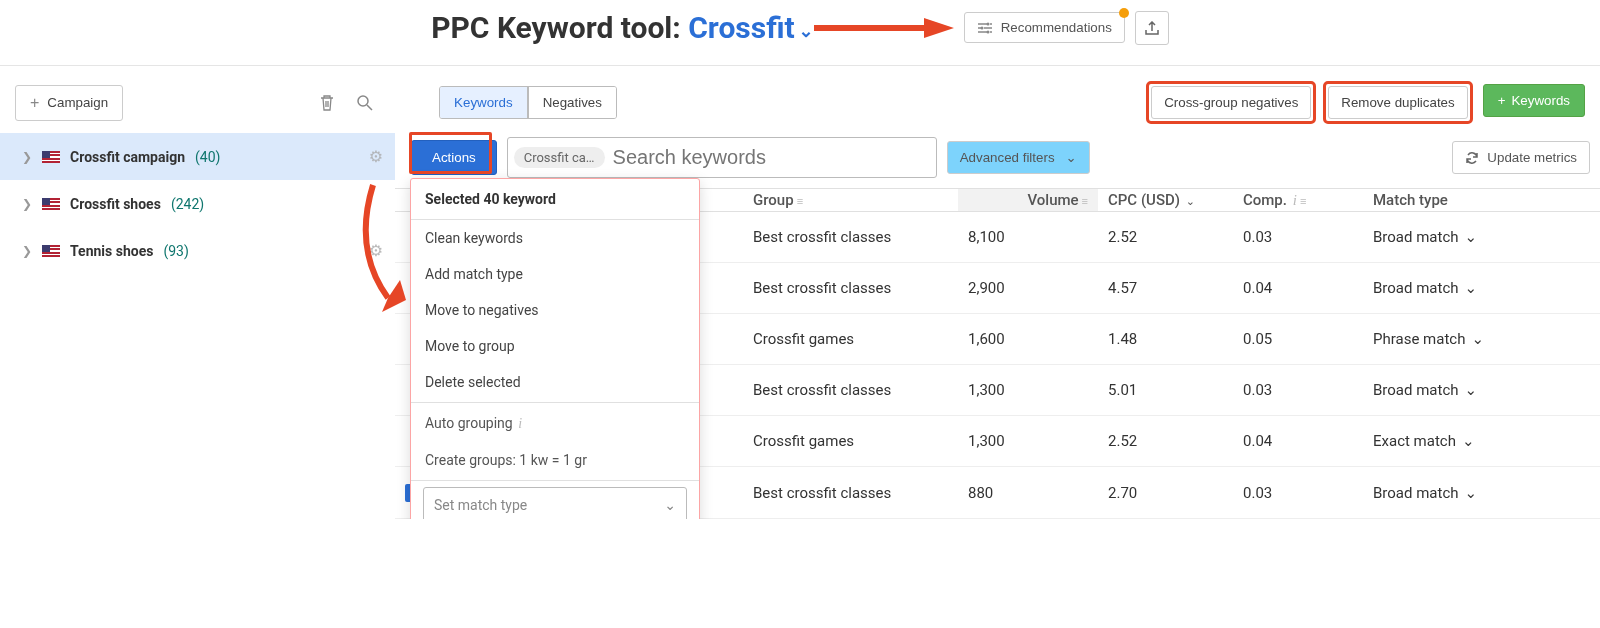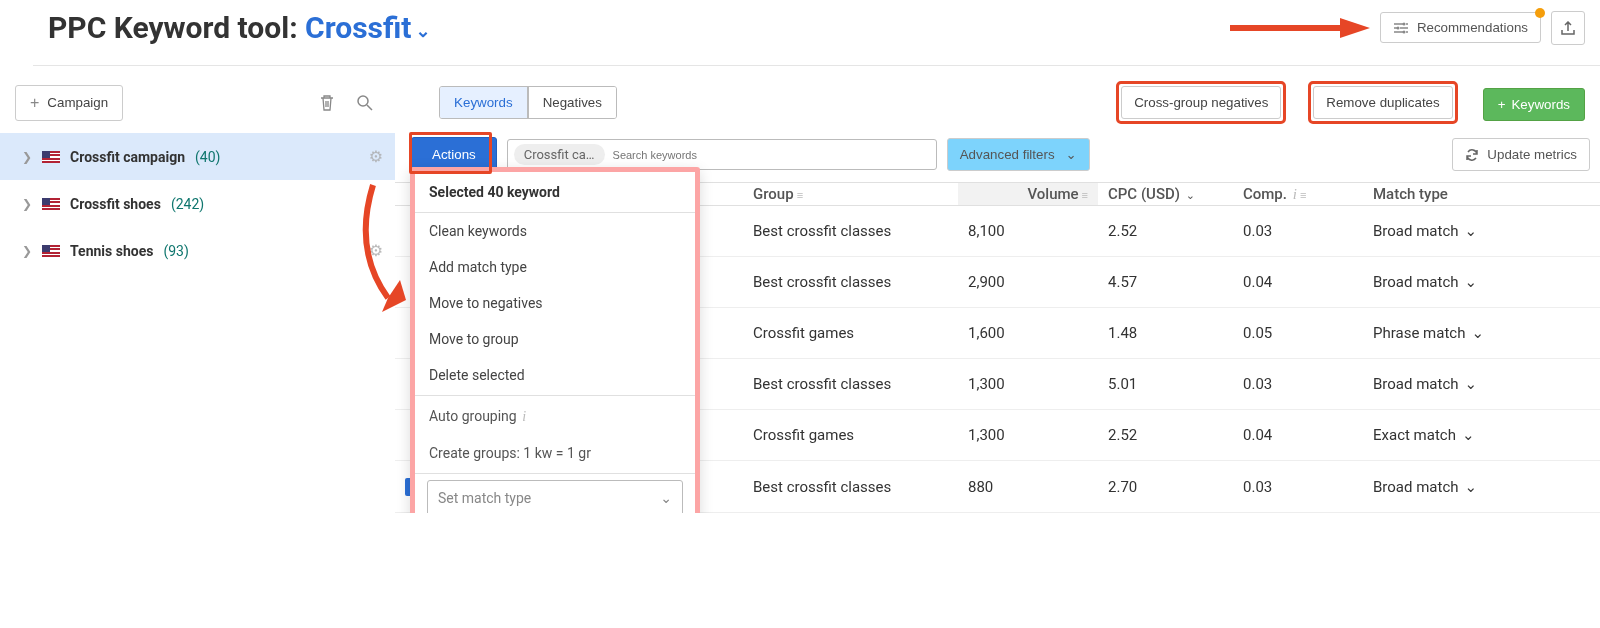--- a/index.html
+++ b/index.html
@@ -1,39 +1,39 @@
 <!DOCTYPE html>
 <html><head>
 <meta charset="utf-8">
 <style>
   * { box-sizing: border-box; margin: 0; padding: 0; }
   body { font-family: -apple-system, BlinkMacSystemFont, "Segoe UI", Roboto, sans-serif; font-size: 14px; color: #333; background: #fff; width: 1600px; }
   
   
-  .header { padding: 10px 15px 20px; display: flex; justify-content: space-between; align-items: center; border-bottom: 1px solid #e5e5e5; margin-left: 33px; }
+  .header { padding: 10px 15px 20px; display: flex; justify-content: center; align-items: center; border-bottom: 1px solid #e5e5e5; }
   .title { font-size: 30px; font-weight: 700; color: #333; }
   .title-project { color: #2b6fd6; font-weight: 700; }
   .title-caret { color: #2b6fd6; font-size: 18px; margin-left: 4px; vertical-align: middle; }
   .header-actions { display: flex; align-items: center; gap: 10px; }
   .btn-rec { border: 1px solid #ccc; background: #fff; padding: 7px 12px; border-radius: 3px; display: inline-flex; align-items: center; gap: 8px; color: #555; position: relative; cursor: pointer; }
   .btn-rec .notif-dot { position: absolute; top: -5px; right: -5px; width: 10px; height: 10px; border-radius: 50%; background: #f59e0b; }
   .btn-export { border: 1px solid #ccc; background: #fff; width: 34px; height: 34px; border-radius: 3px; display: inline-flex; align-items: center; justify-content: center; cursor: pointer; }
   .arrow-right { fill: #e64626; }
   
   
   .toolbar { padding: 18px 15px 12px; display: flex; align-items: center; gap: 10px; }
   .btn-campaign { border: 1px solid #ccc; background: #fff; padding: 8px 14px; border-radius: 3px; display: inline-flex; align-items: center; gap: 8px; cursor: pointer; color: #444; }
   .plus { font-size: 16px; color: #888; }
   .toolbar-spacer1 { flex: 0 0 170px; }
   .icon-btn { background: none; border: none; cursor: pointer; color: #888; padding: 6px; display: inline-flex; }
   .seg-group { display: inline-flex; border: 1px solid #bbb; border-radius: 3px; overflow: hidden; margin-left: 50px; }
   .seg-btn { padding: 8px 14px; background: #fff; border: none; cursor: pointer; color: #444; }
   .seg-btn.active { background: #e6f0ff; color: #2b6fd6; border-right: 1px solid #bbb; }
   .seg-btn + .seg-btn { border-left: 1px solid #bbb; }
-  .toolbar-right { margin-left: auto; display: flex; gap: 28px; align-items: flex-end; }
+  .toolbar-right { margin-left: auto; display: flex; gap: 13px; align-items: flex-start; }
   .btn-outline { border: 1px solid #ccc; background: #fff; padding: 8px 12px; border-radius: 3px; cursor: pointer; color: #444; }
   .btn-green { border: 1px solid #54a245; background: #5cb85c; color: #fff; padding: 8px 14px; border-radius: 3px; display: inline-flex; align-items: center; gap: 6px; cursor: pointer; font-weight:500; }
   .anno-box { outline: 3px solid #e64626; outline-offset: 0; border-radius: 2px; padding: 2px; }
   
   
   .main { display: flex; }
   .sidebar { width: 395px; flex-shrink: 0; }
   .camp-row { display: flex; align-items: center; padding: 14px 12px 14px 22px; gap: 10px; cursor: pointer; position: relative; }
   .camp-row.active { background: #dbe9fb; }
   .chev-r { color: #999; font-size: 12px; }
@@ -43,37 +43,37 @@
   .camp-count { color: #0f766e; }
   .gear { margin-left: auto; color: #aaa; opacity: 0.8; font-size: 16px; }
   
   .content { flex: 1; position: relative; }
   
   
   .filter-row { display: flex; align-items: center; gap: 10px; padding: 4px 10px 10px 16px; }
   .btn-actions { background: #2b6fd6; color: #fff; border: 1px solid #2360be; padding: 9px 20px; border-radius: 3px; cursor: pointer; font-weight:500; }
   .search-wrap { display: flex; align-items: center; border: 1px solid #bbb; border-radius: 3px; padding: 4px 6px; gap: 6px; width: 430px; }
   .tag-pill { background: #eee; border-radius: 12px; padding: 3px 10px; font-size: 13px; color: #666; white-space: nowrap; overflow: hidden; text-overflow: ellipsis; max-width: 95px; }
-  .search-input { border: none; outline: none; flex: 1; padding: 4px 2px; font-size: 11px; }
+  .search-input { border: none; outline: none; flex: 1; padding: 4px 2px; font-size: 20px; }
   .adv-filters { border: 1px solid #ccc; background: #7dd3fc; padding: 8px 12px; border-radius: 3px; display: inline-flex; align-items: center; gap: 11px; cursor: pointer; color: #555; }
   .btn-update { border: 1px solid #ccc; background: #fff; padding: 8px 12px; border-radius: 3px; display: inline-flex; align-items: center; gap: 8px; cursor: pointer; color: #555; margin-left:auto; }
   
   
   .tbl { width: 100%; border-collapse: collapse; }
   .tbl th { text-align: left; padding: 2px 10px; font-weight: 500; color: #555; border-bottom: 1px solid #e0e0e0; border-top: 1px solid #e0e0e0; font-size:15px; }
   .tbl th.vol { background: #f2f2f2; text-align: right; }
   .tbl td { padding: 16px 10px; border-bottom: 1px solid #eee; color: #333; font-size:15px; }
   .sort-icon { color: #bbb; font-size: 11px; margin-left: 3px; }
   .caret-down { color: #555; font-size: 11px; margin-left: 2px; }
   .info-i { font-style: italic; color: #bbb; margin-left:2px; font-family: serif; }
   .match-cell { display: inline-flex; align-items: center; gap: 6px; }
   .checkbox-checked { width:18px; height:18px; background:#2b6fd6; border-radius:2px; display:inline-flex; align-items:center; justify-content:center; color:#fff; font-size:12px; }
   
   
-  .dropdown { position: absolute; top: 34px; left: 15px; width: 290px; background: #fff; border: 5px solid #fca5a5; border-radius: 3px; box-shadow: 0 4px 14px rgba(0,0,0,0.15); z-index: 10; }
+  .dropdown { position: absolute; top: 45px; left: 15px; width: 290px; background: #fff; border: 1px solid #fca5a5; border-radius: 3px; box-shadow: 0 4px 14px rgba(0,0,0,0.15); z-index: 10; }
   .dd-header { padding: 12px 14px; font-weight: 700; border-bottom: 1px solid #e0e0e0; }
   .dd-item { padding: 10px 14px; cursor: pointer; color: #444; }
   .dd-sep { border-top: 1px solid #e0e0e0; margin: 2px 0; }
   .dd-sub { padding: 10px 14px; color: #555; }
   .dd-select { margin: 6px 12px 14px; width: calc(100% - 24px); border: 1px solid #bbb; border-radius: 3px; padding: 9px 10px; display: flex; justify-content: space-between; align-items: center; color: #888; cursor: pointer; }
   
   
   .anno-curve { position: absolute; top: 180px; left: 358px; z-index: 20; pointer-events:none; }
   .anno-actions-box { position:absolute; top:-1px; left:14px; width:83px; height:42px; border:3px solid #e64626; border-radius:2px; z-index:11; pointer-events:none; }
 </style>

